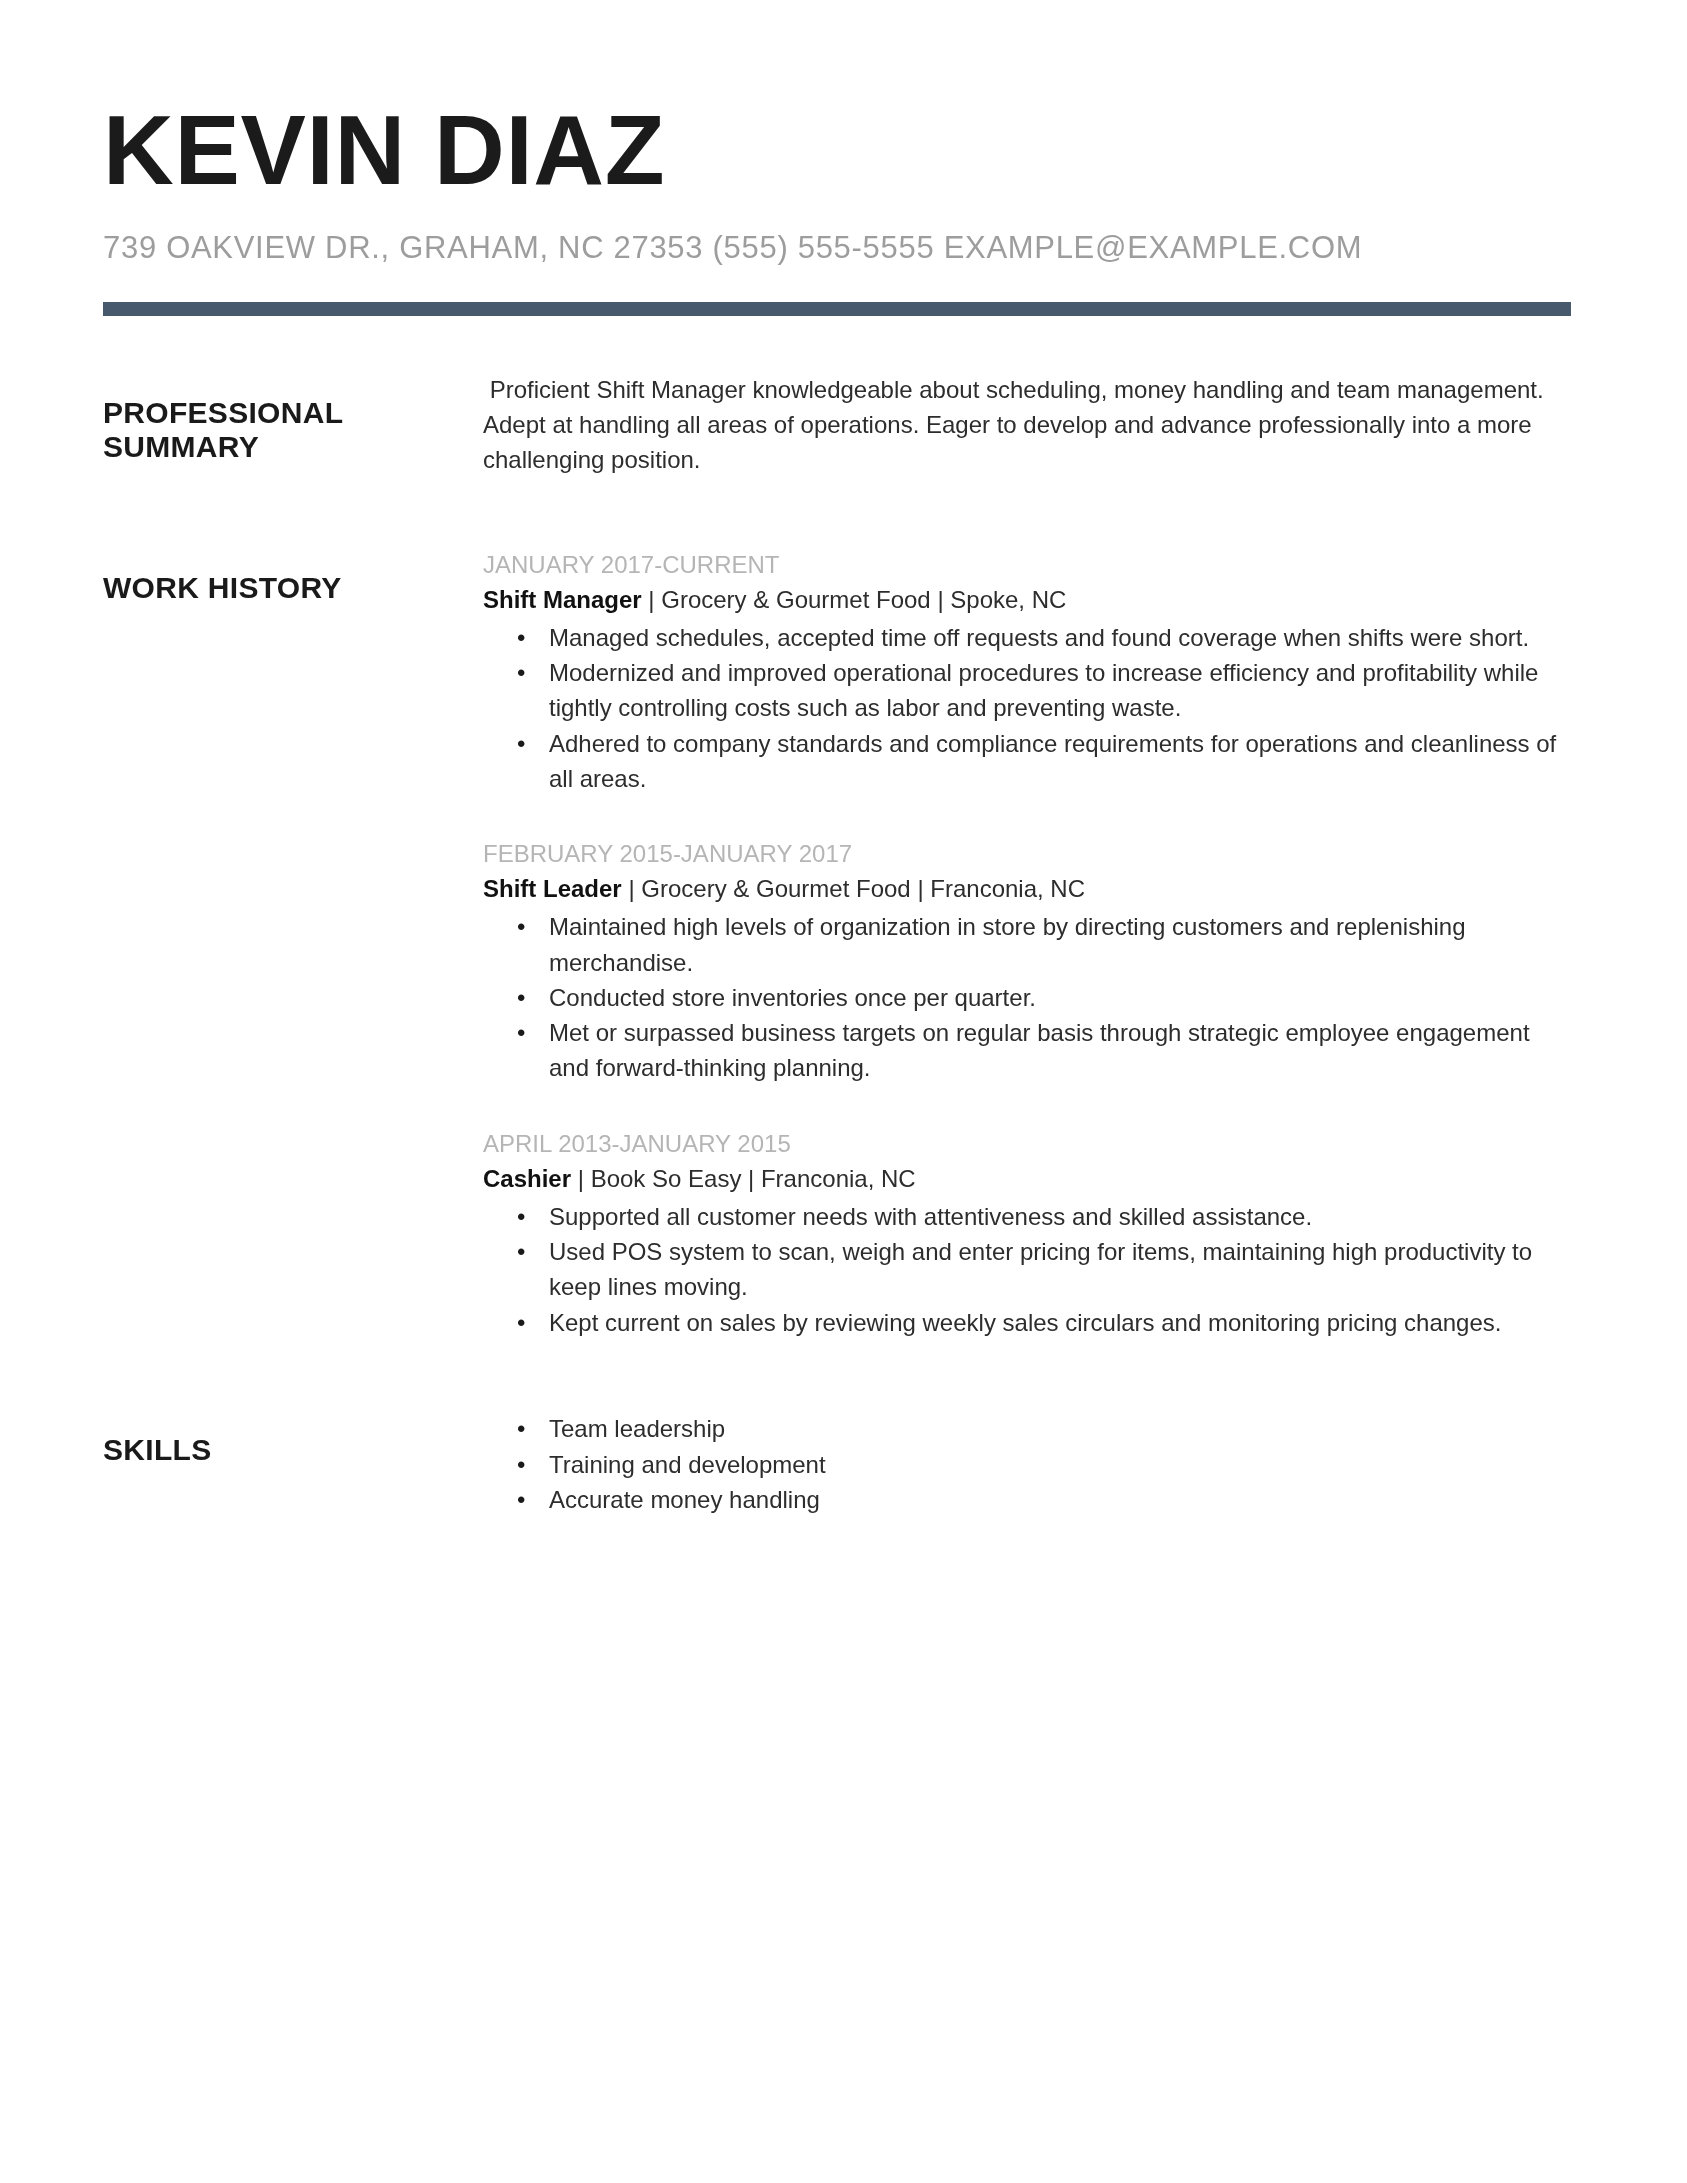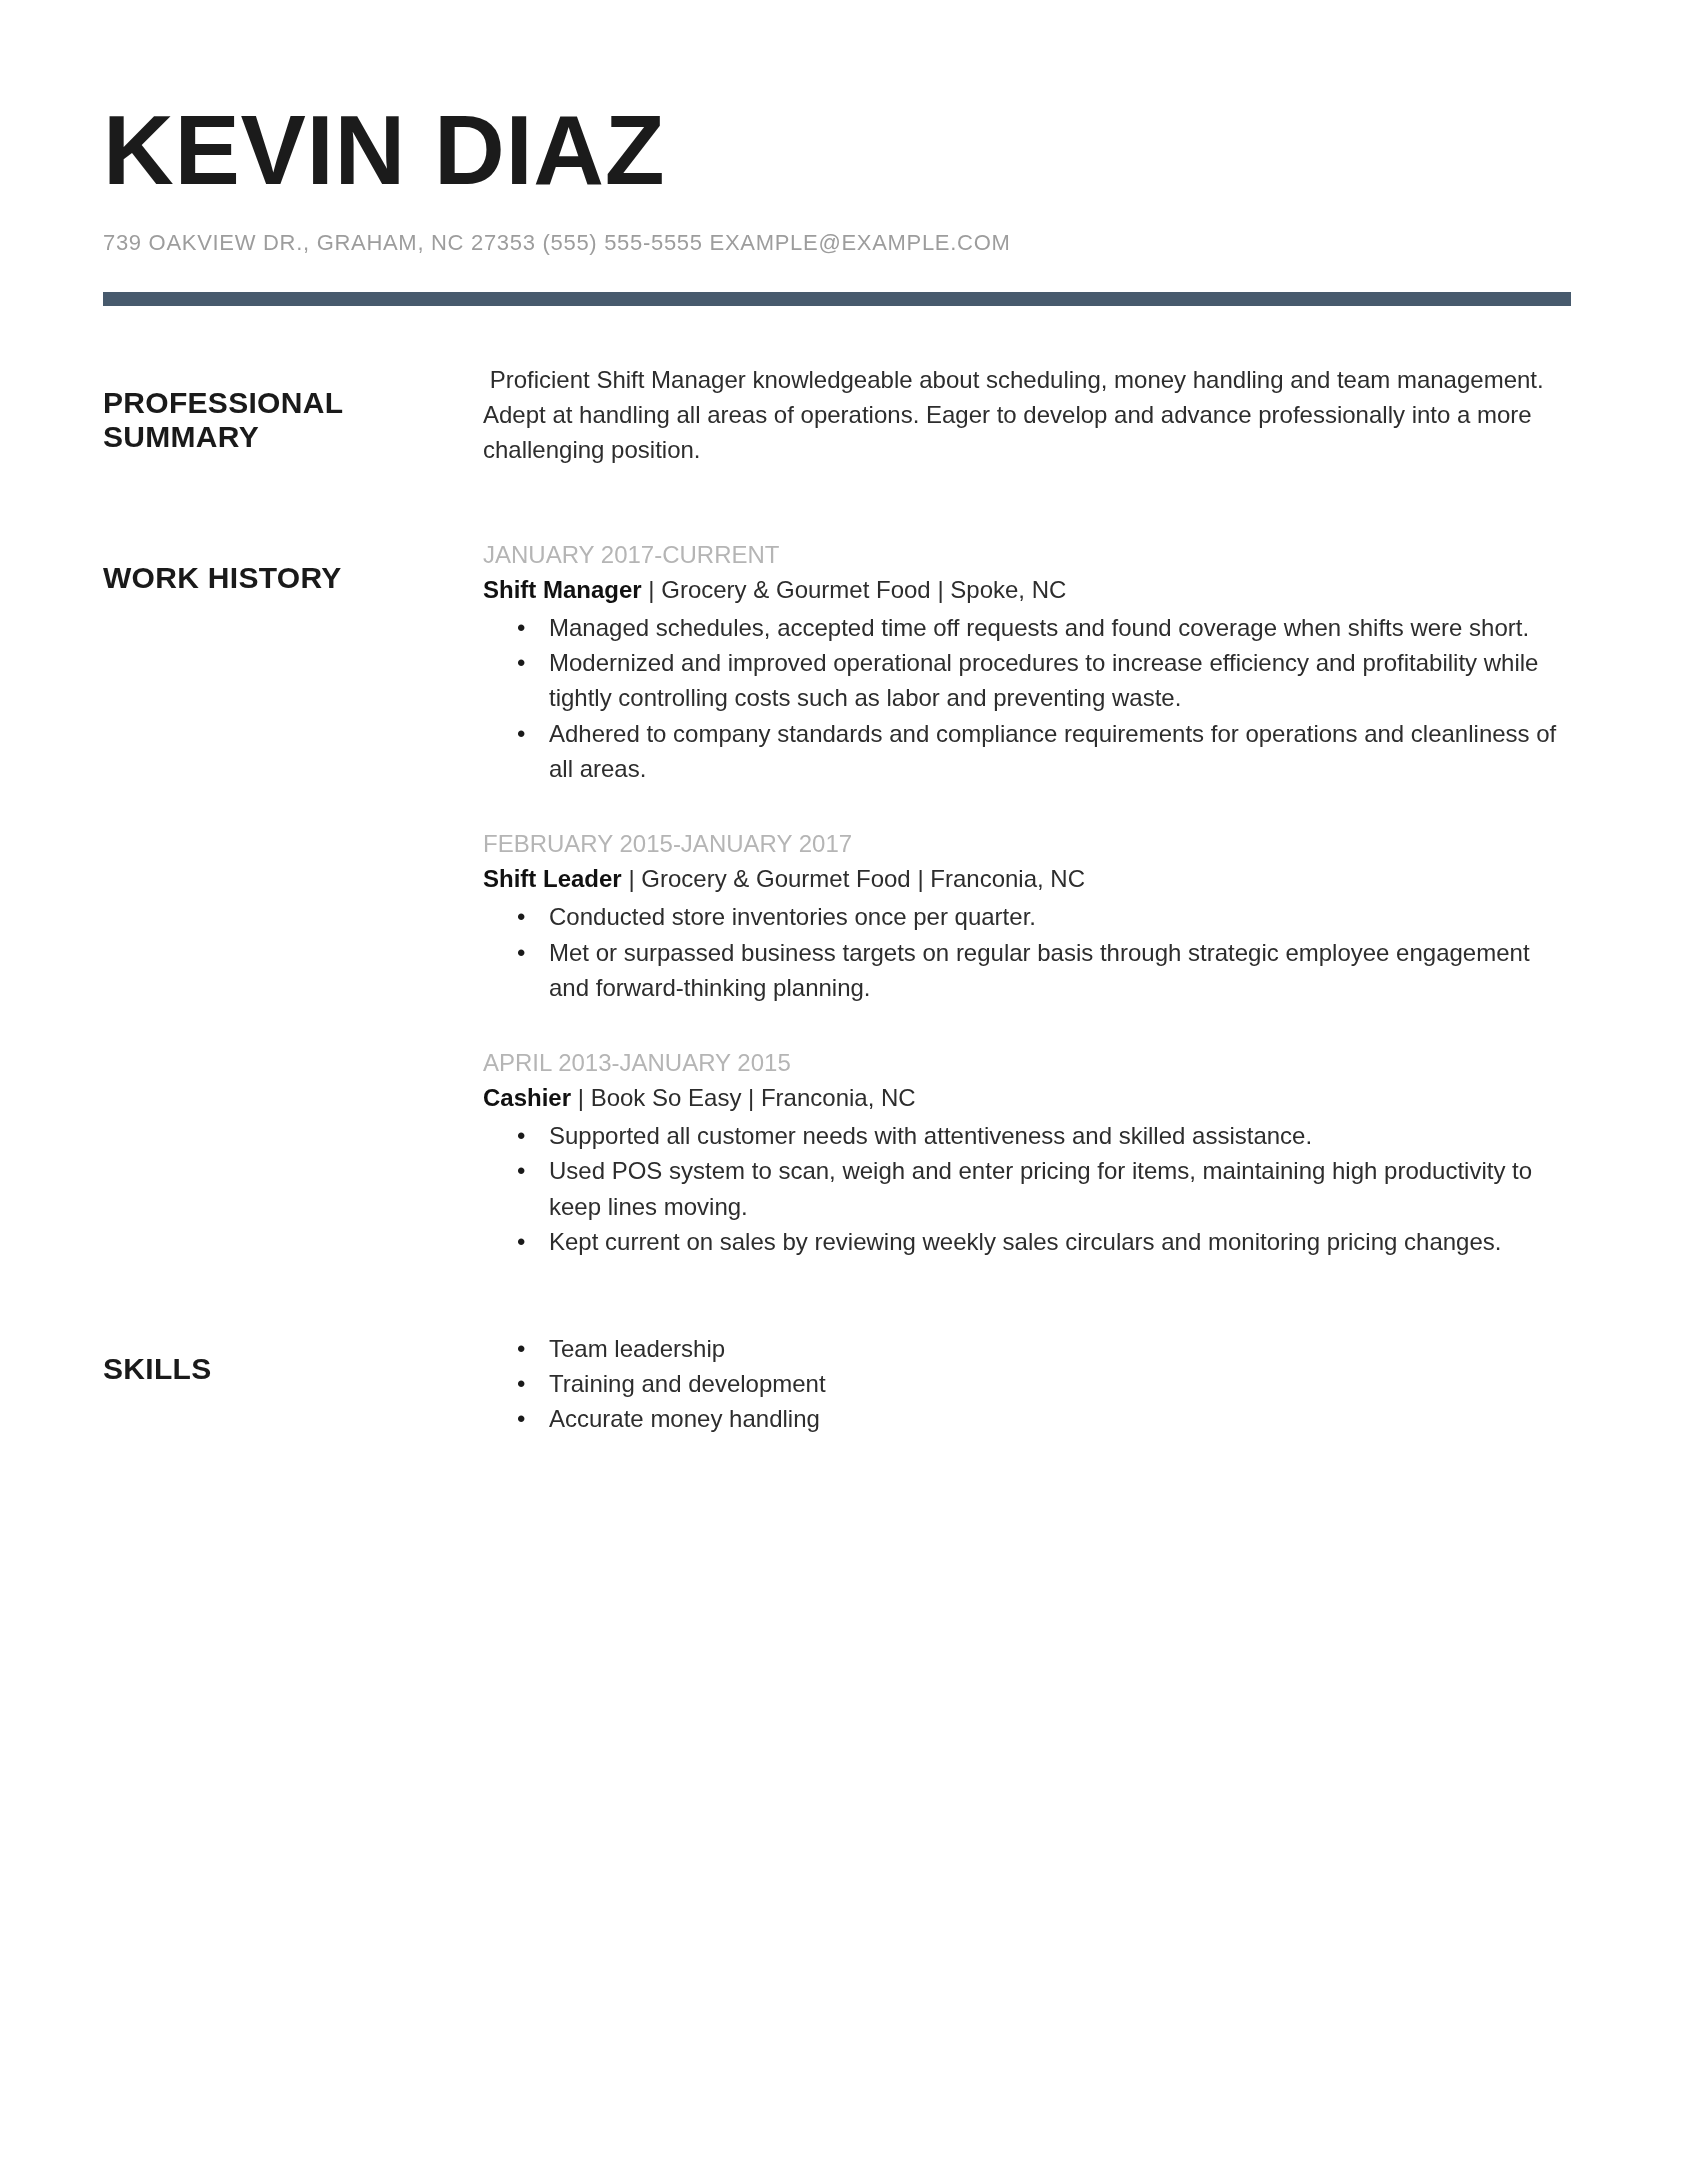--- a/index.html
+++ b/index.html
@@ -23,21 +23,21 @@
   
   .name {
     font-size: 98px;
     font-weight: bold;
     line-height: 1.05;
     color: #1b1b1b;
     letter-spacing: 0.7px;
   }
   .contact {
     margin-top: 28px;
-    font-size: 22px;
+    font-size: 31px;
     letter-spacing: 0.7px;
     color: #9d9d9d;
   }
   .rule {
     margin-top: 36px;
     height: 14px;
     width: 100%;
     background: #475a6d;
   }
   
@@ -163,20 +163,21 @@
         <div class="job">
           <div class="job-dates">FEBRUARY 2015-JANUARY 2017</div>
           <div class="job-title-line">
             <span class="job-title">Shift Leader</span>
             <span class="sep">|</span>
             <span>Grocery &amp; Gourmet Food</span>
             <span class="sep">|</span>
             <span>Franconia, NC</span>
           </div>
           <ul>
+            <li>Maintained high levels of organization in store by directing customers and replenishing merchandise.</li>
             <li>Conducted store inventories once per quarter.</li>
             <li>Met or surpassed business targets on regular basis through strategic employee engagement and forward-thinking planning.</li>
           </ul>
         </div>
 
         <div class="job">
           <div class="job-dates">APRIL 2013-JANUARY 2015</div>
           <div class="job-title-line">
             <span class="job-title">Cashier</span>
             <span class="sep">|</span>

